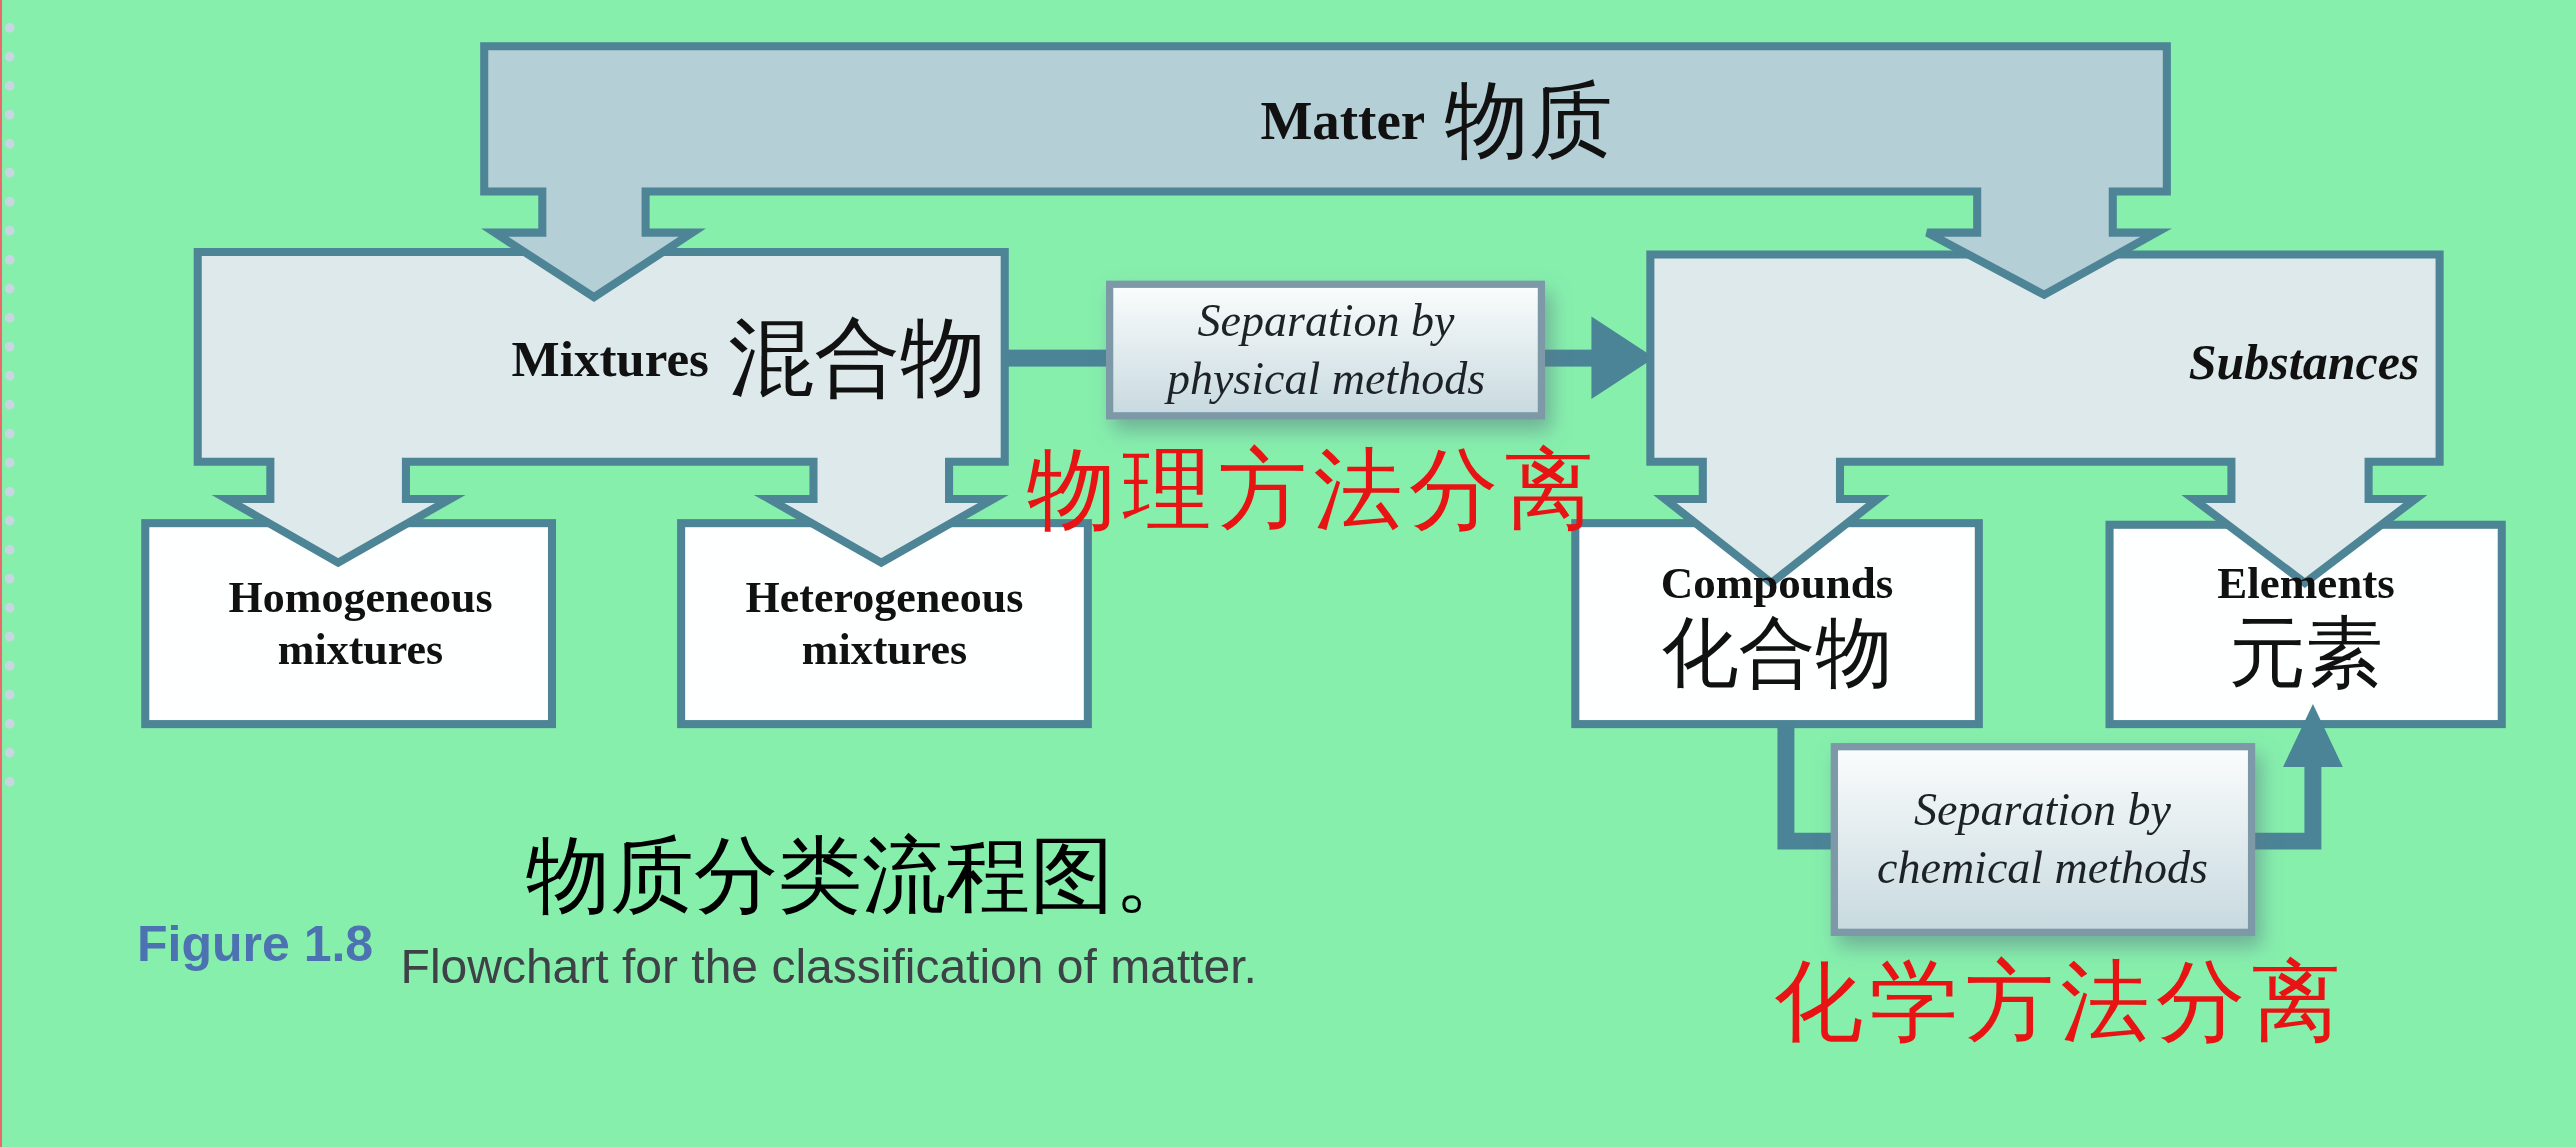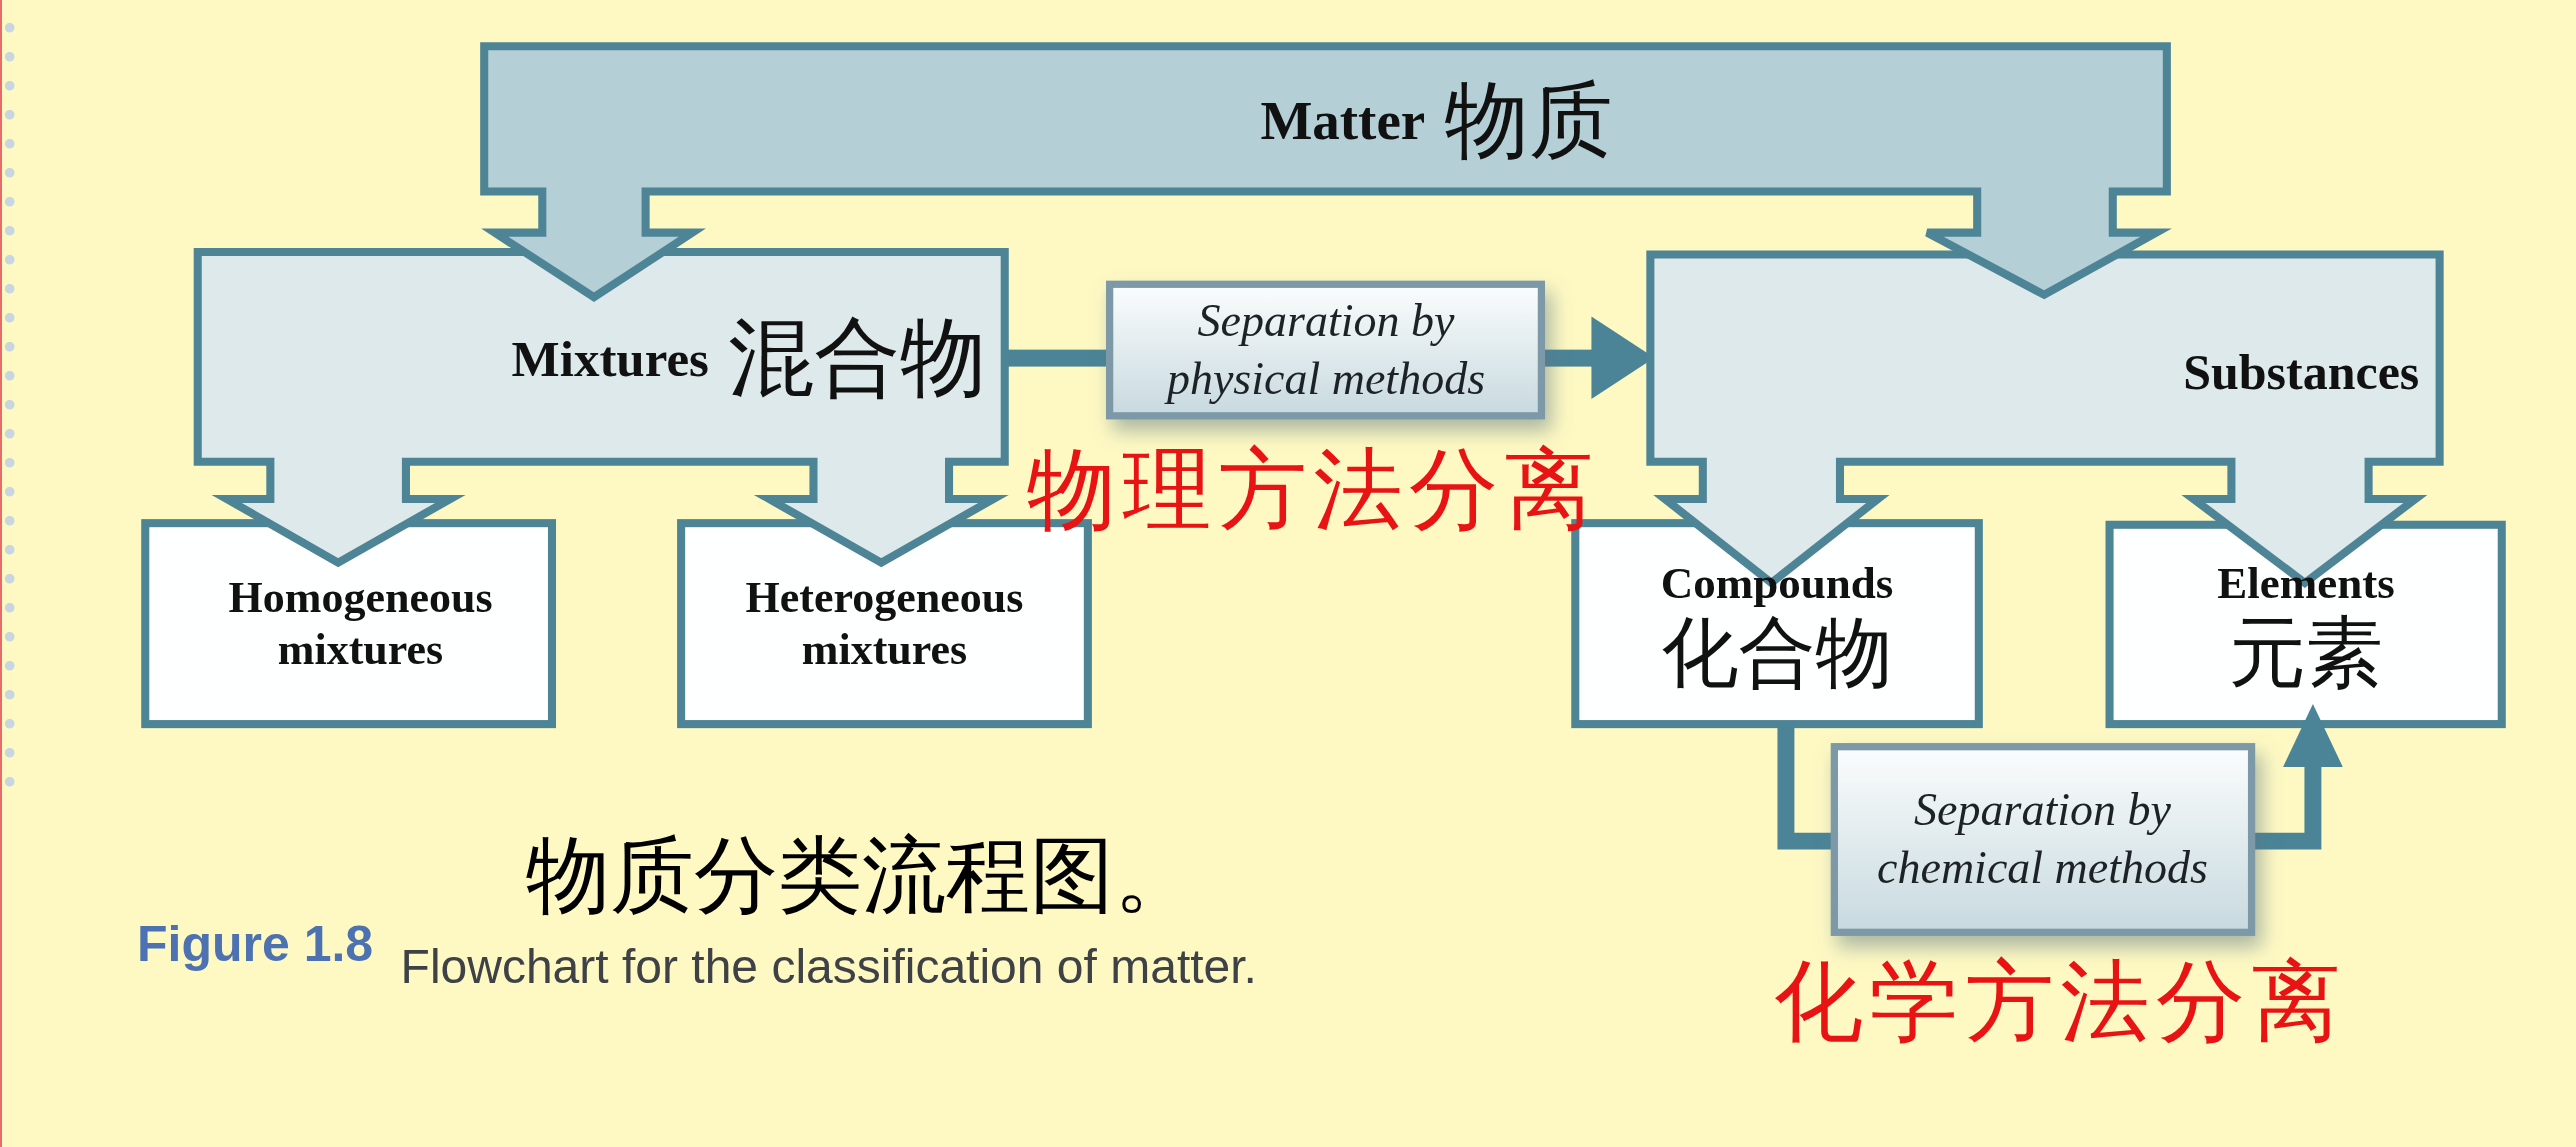--- a/index.html
+++ b/index.html
@@ -3,21 +3,21 @@
 <meta charset="utf-8">
 <style>
   :root{
     --c-arrow-fill:#b5cfd7; --c-node-fill:#dde9ea; --c-leaf-fill:#feffff;
     --c-outline:#4d8496; --c-connector:#4a8496; --c-sep-box-border:#7d99a7;
     --c-red-text:#e81414; --c-figure-label-blue:#4d72b2; --c-caption-gray:#3e4247;
     --c-margin-dots:#c7d6e1; --c-margin-line:#e96a6a;
   }
   *{margin:0;padding:0;box-sizing:border-box;}
   html,body{width:2576px;height:1148px;background:#ffffff;overflow:hidden;}
-  .stage{position:relative;width:2576px;height:1148px;background:#fef9c3;
+  .stage{position:relative;width:2576px;height:1148px;background:#86efac;
          font-family:"Liberation Serif","DejaVu Serif",serif;}
   .margin-line{position:absolute;left:0;top:0;width:2.4px;height:1148px;
                background:var(--c-margin-line,#e96a6a);}
   .margin-dots{position:absolute;left:0;top:18px;width:21px;height:775px;
     background:radial-gradient(circle at 9.7px 9.7px, var(--c-margin-dots,#c7d6e1) 4.4px, rgba(0,0,0,0) 5.2px);
     background-size:21px 29px;background-repeat:repeat-y;}
   svg.shapes{position:absolute;left:0;top:0;}
   .shape-matter{fill:var(--c-arrow-fill,#b5cfd7);stroke:var(--c-outline,#4d8496);stroke-width:10;}
   .shape-node{fill:var(--c-node-fill,#dde9ea);stroke:var(--c-outline,#4d8496);stroke-width:10;}
   .shape-leaf{fill:var(--c-leaf-fill,#feffff);stroke:var(--c-outline,#4d8496);stroke-width:10;}
@@ -28,21 +28,21 @@
   .lbl{position:absolute;display:flex;align-items:center;justify-content:center;
        color:#111;white-space:nowrap;}
   .lbl .en{font-weight:bold;}
   .row-gap > *{margin:0 9.7px;}
   .lbl-matter{left:1033px;top:58px;width:807px;height:125px;}
   .lbl-matter .en{font-size:55px;}
   .lbl-matter .cn{font-size:84px;}
   .lbl-mixtures{left:278px;top:292px;width:718px;height:133px;justify-content:flex-end;}
   .lbl-mixtures .en{font-size:51px;}
   .lbl-mixtures .cn{font-size:86px;}
-  .lbl-substances{left:1712px;top:305px;width:717px;height:133px;justify-content:flex-end;}
+  .lbl-substances{left:1712px;top:295px;width:717px;height:133px;justify-content:flex-end;font-style:italic;}
   .lbl-substances .en{font-size:50px;}
   .lbl-substances .cn{font-size:86px;}
   .lbl-col{flex-direction:column;}
   .lbl-leaf .ln{font-size:44px;font-weight:bold;line-height:52px;text-align:center;}
   .lbl-homogeneous{left:157px;top:523px;width:407px;height:201px;}
   .lbl-heterogeneous{left:681px;top:523px;width:407px;height:201px;}
   .lbl-compounds{left:1575px;top:526px;width:404px;height:198px;}
   .lbl-elements{left:2110px;top:526px;width:392px;height:198px;}
   .lbl-leaf2 .en{font-size:45px;line-height:56px;}
   .lbl-leaf2 .cn{font-size:77px;line-height:84px;}

